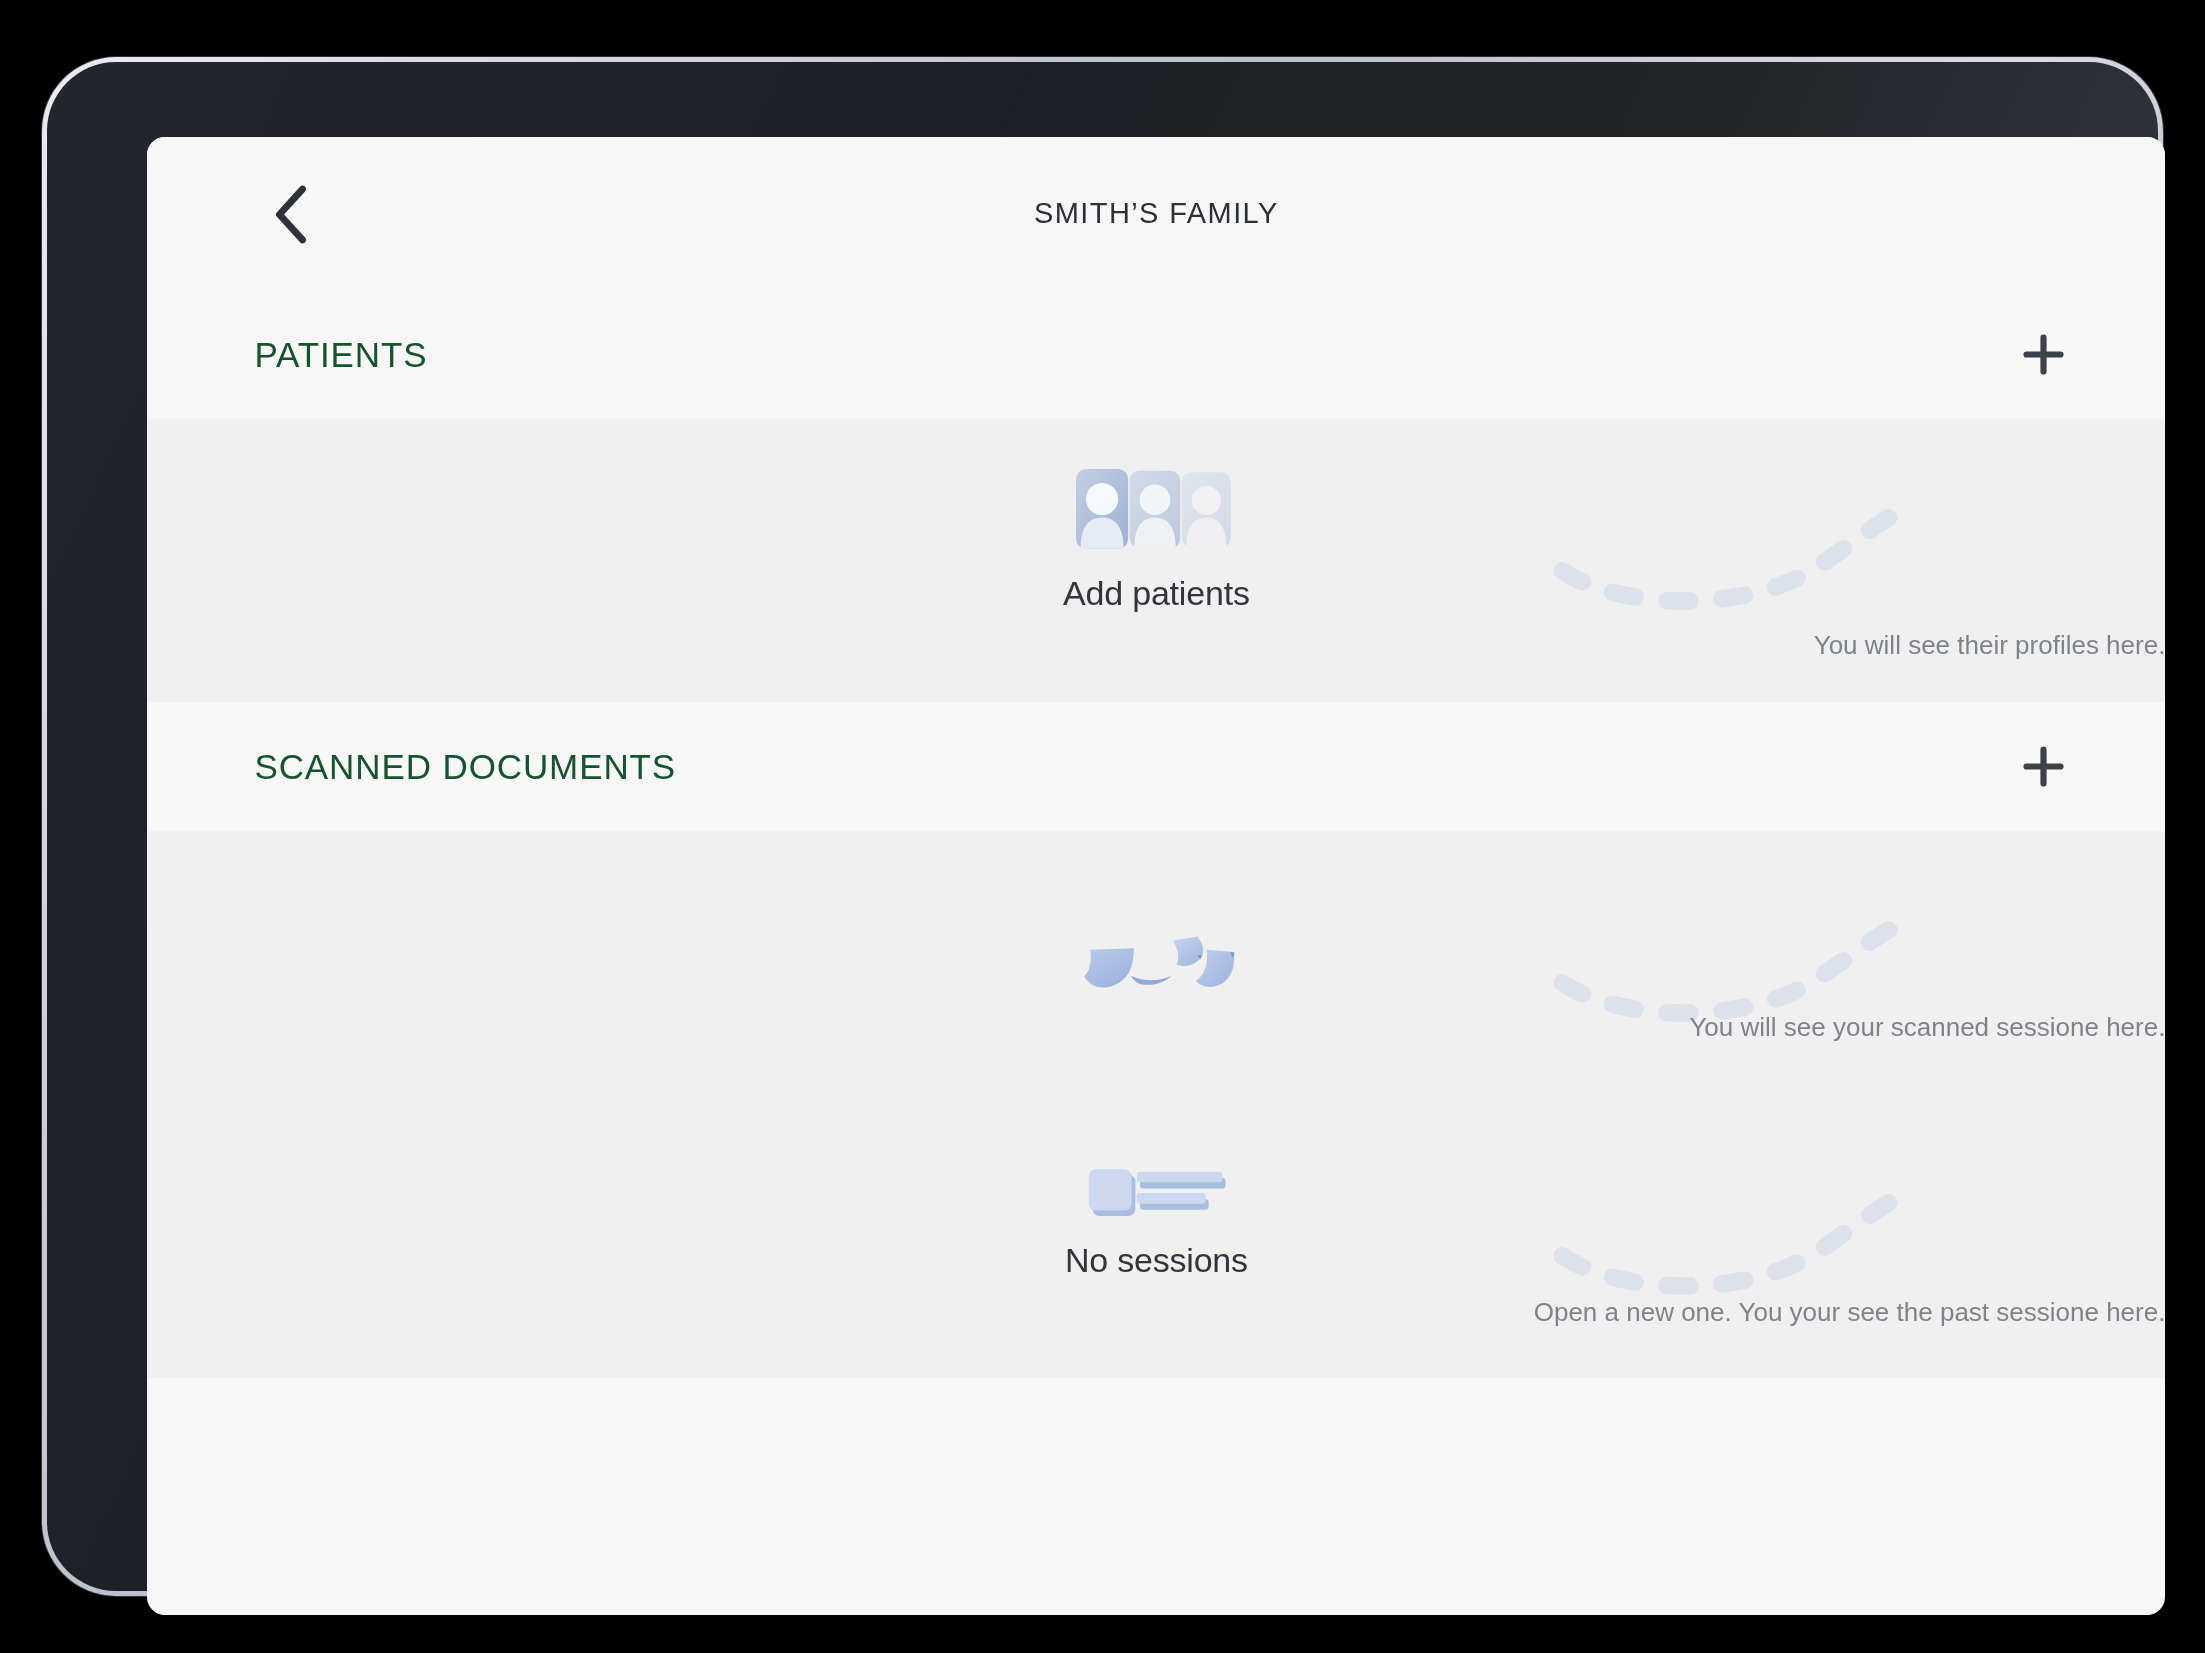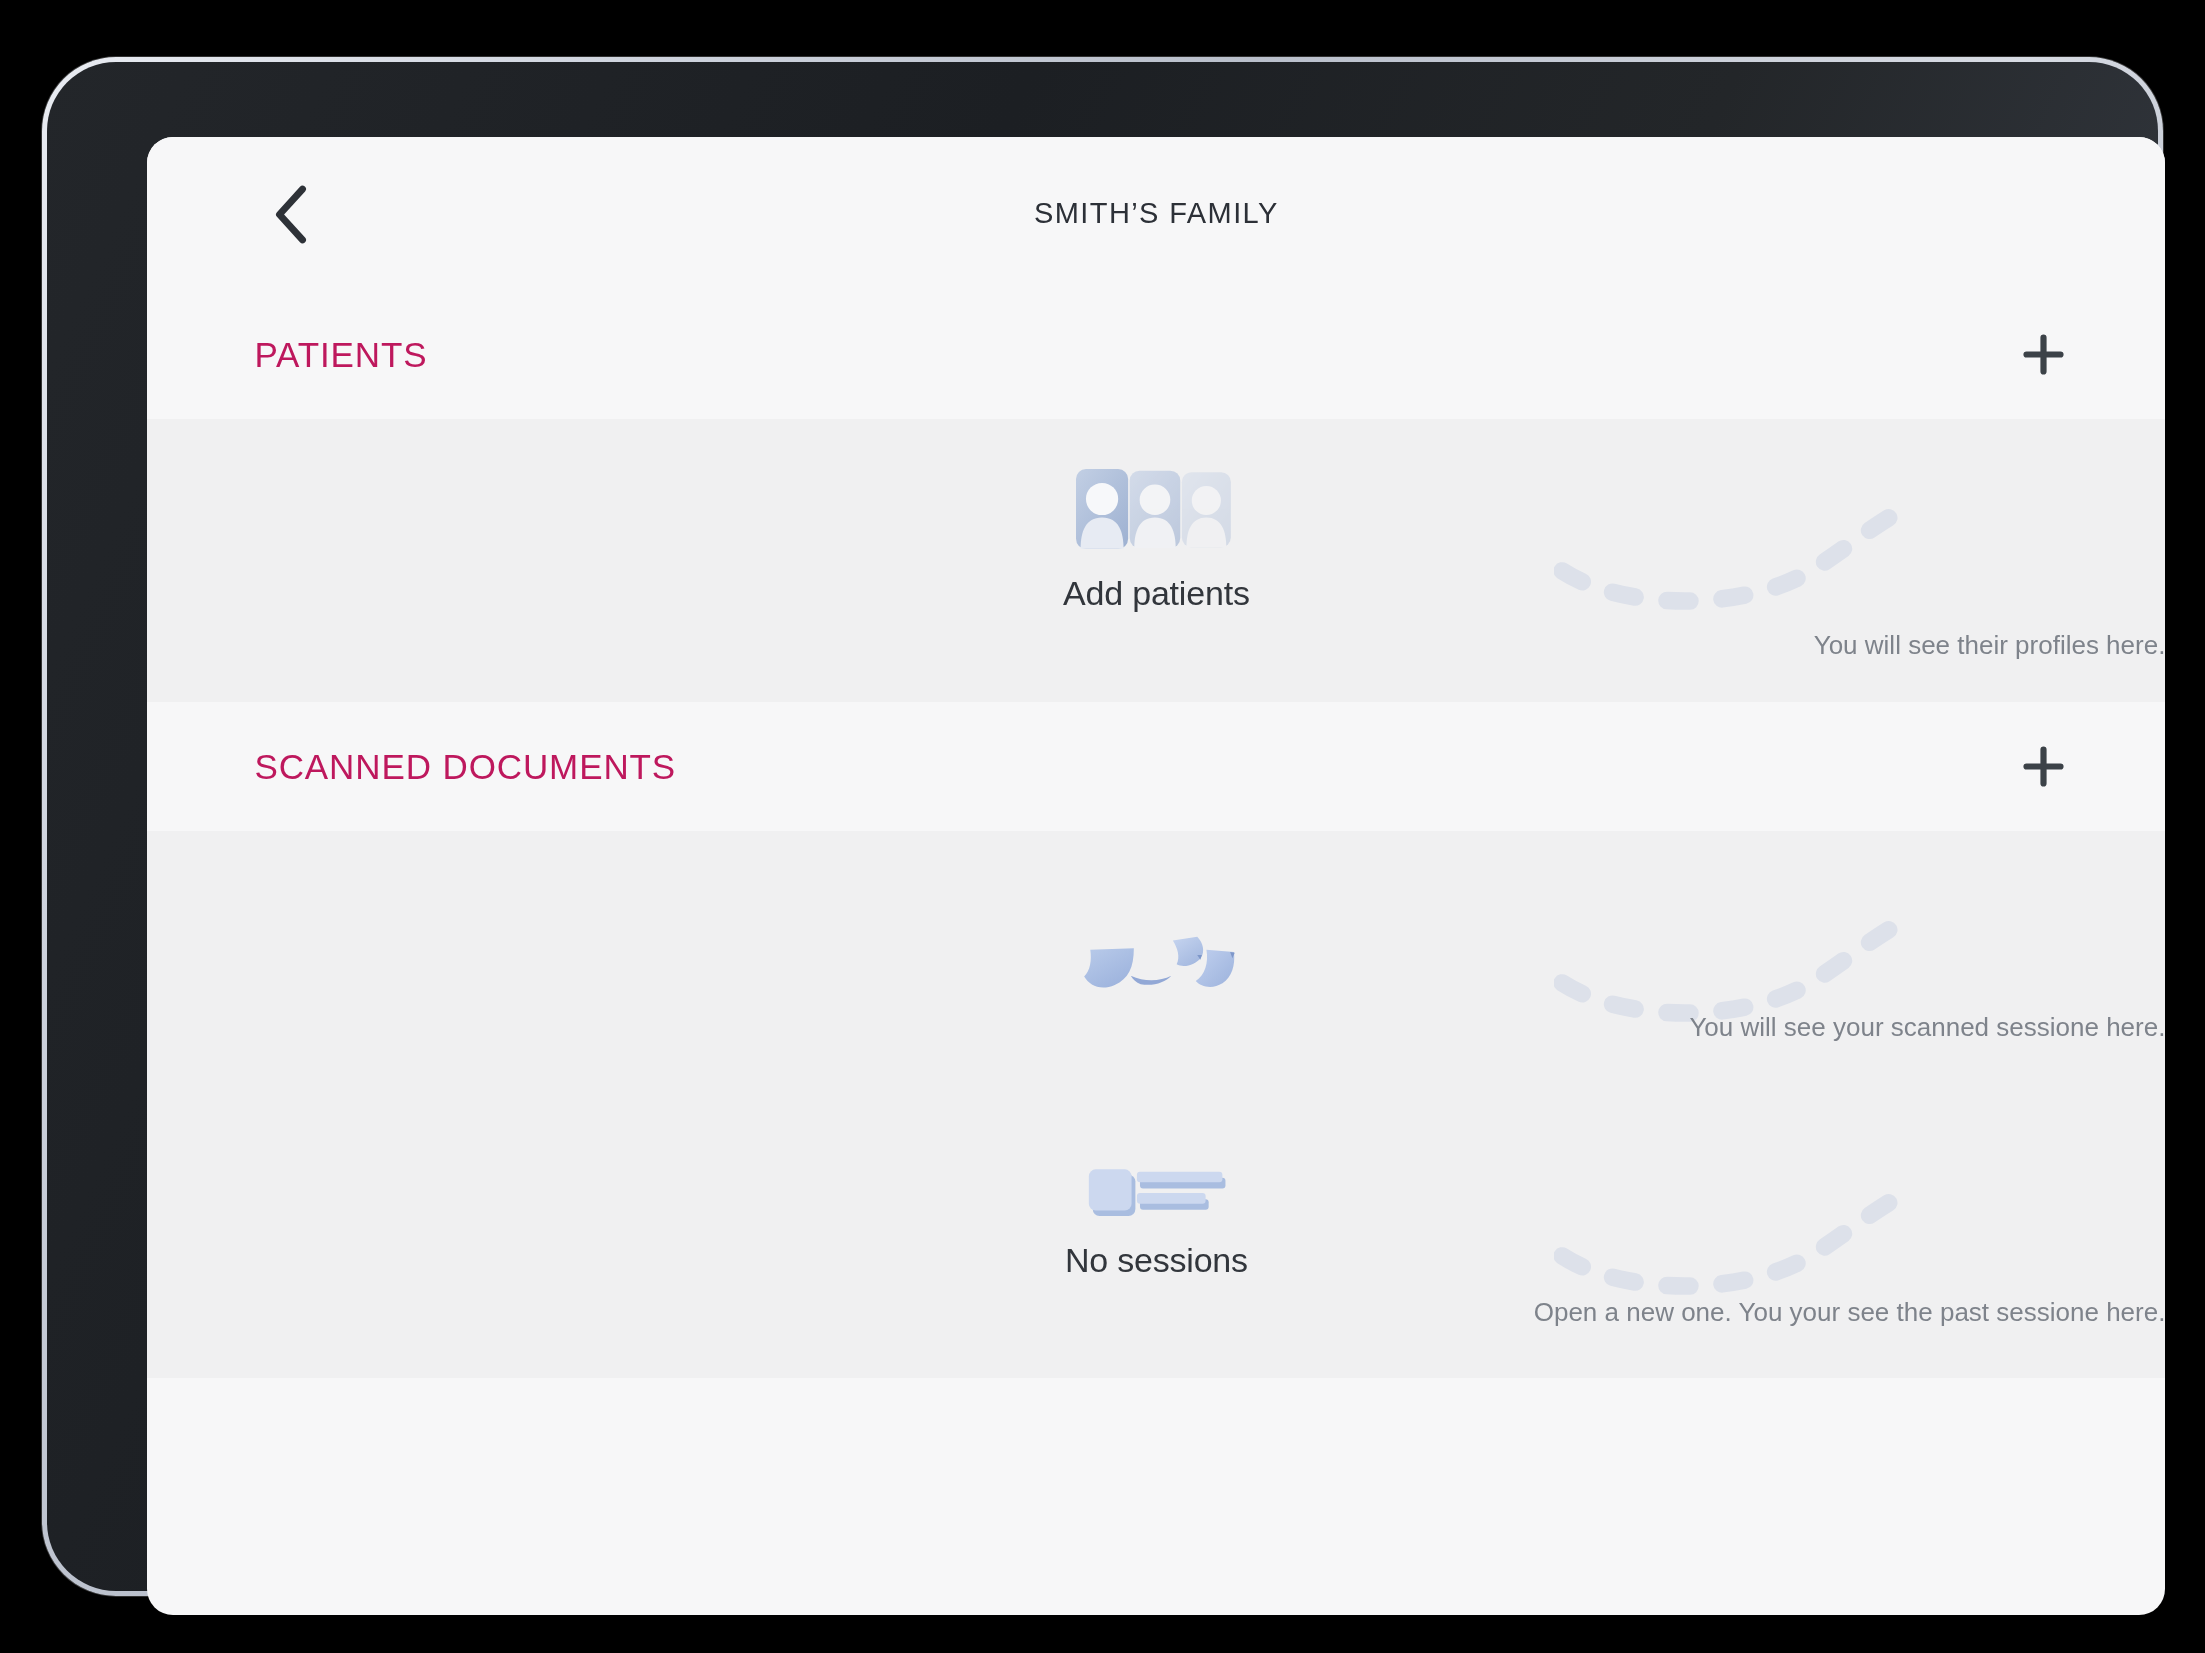--- a/index.html
+++ b/index.html
@@ -46,21 +46,21 @@
     box-shadow: 0 0 0 1.5px rgba(0,0,0,0.35), inset 0 0.8px 1.5px rgba(255,255,255,0.12);
   }
 
   
   #screen {
     position: absolute;
     left: 100px;
     top: 75px;
     width: 2018px;
     height: 1478px;
-    border-radius: 26px;
+    border-radius: 18px;
     background: #f7f7f8;
     overflow: hidden;
   }
 
   
   #nav-bar {
     position: relative;
     height: 153px;
     background: #f7f7f8;
   }
@@ -96,21 +96,21 @@
     position: relative;
     height: 129px;
     background: #f7f7f8;
     display: flex;
     align-items: center;
   }
   .section-title {
     margin-left: 107px;
     font-size: 35px;
     letter-spacing: 0.9px;
-    color: #be185d;
+    color: #14532d;
     font-weight: 400;
   }
   .add-button {
     position: absolute;
     right: 89px;
     top: 50%;
     transform: translateY(-50%);
     width: 66px;
     height: 66px;
     display: flex;

